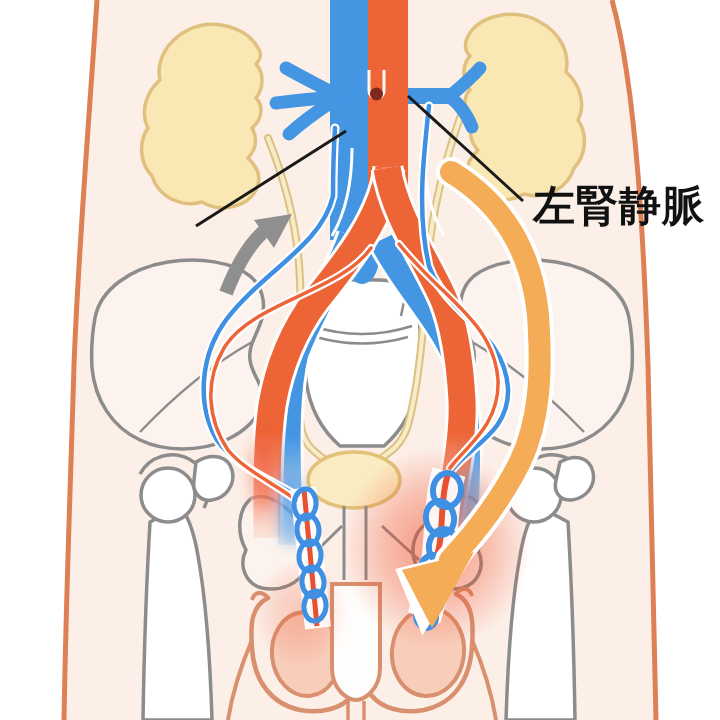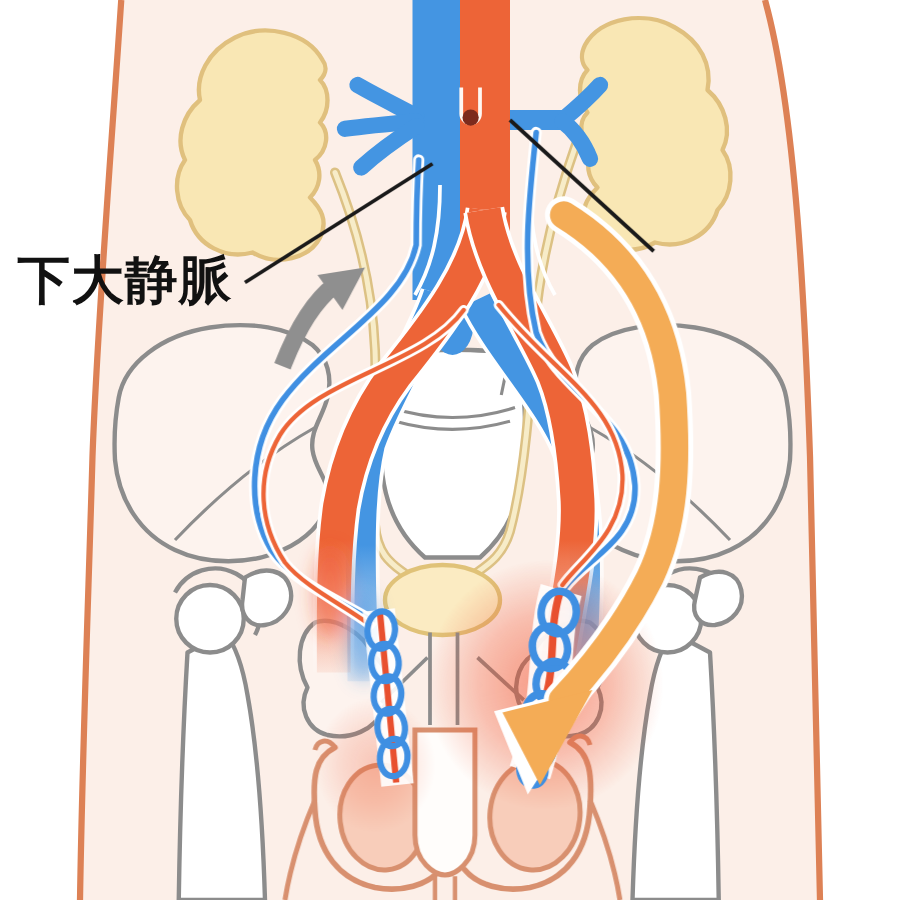--- a/index.html
+++ b/index.html
@@ -196,15 +196,15 @@
     <path stroke="#F4AC56" stroke-width="22" stroke-linecap="round" fill="none" d="M451,172 C505,205 532,255 538,315 C542,372 540,420 520,462 C502,498 478,530 450,560"></path>
     <path fill="#F4AC56" d="M474,552 L402,570 L432,628 Z"></path>
   </g>
 
   <g stroke="#1A1A1A" stroke-width="3" fill="none">
     <path d="M196,226 L346,131"></path>
     <path d="M523,201 L408,96"></path>
   </g>
 </svg>
 
-<div class="lbl lbl-ivc">下大静脈</div>
+<div class="lbl lbl-lrv">左腎静脈</div>
 
 </div>
 
 </body></html>

